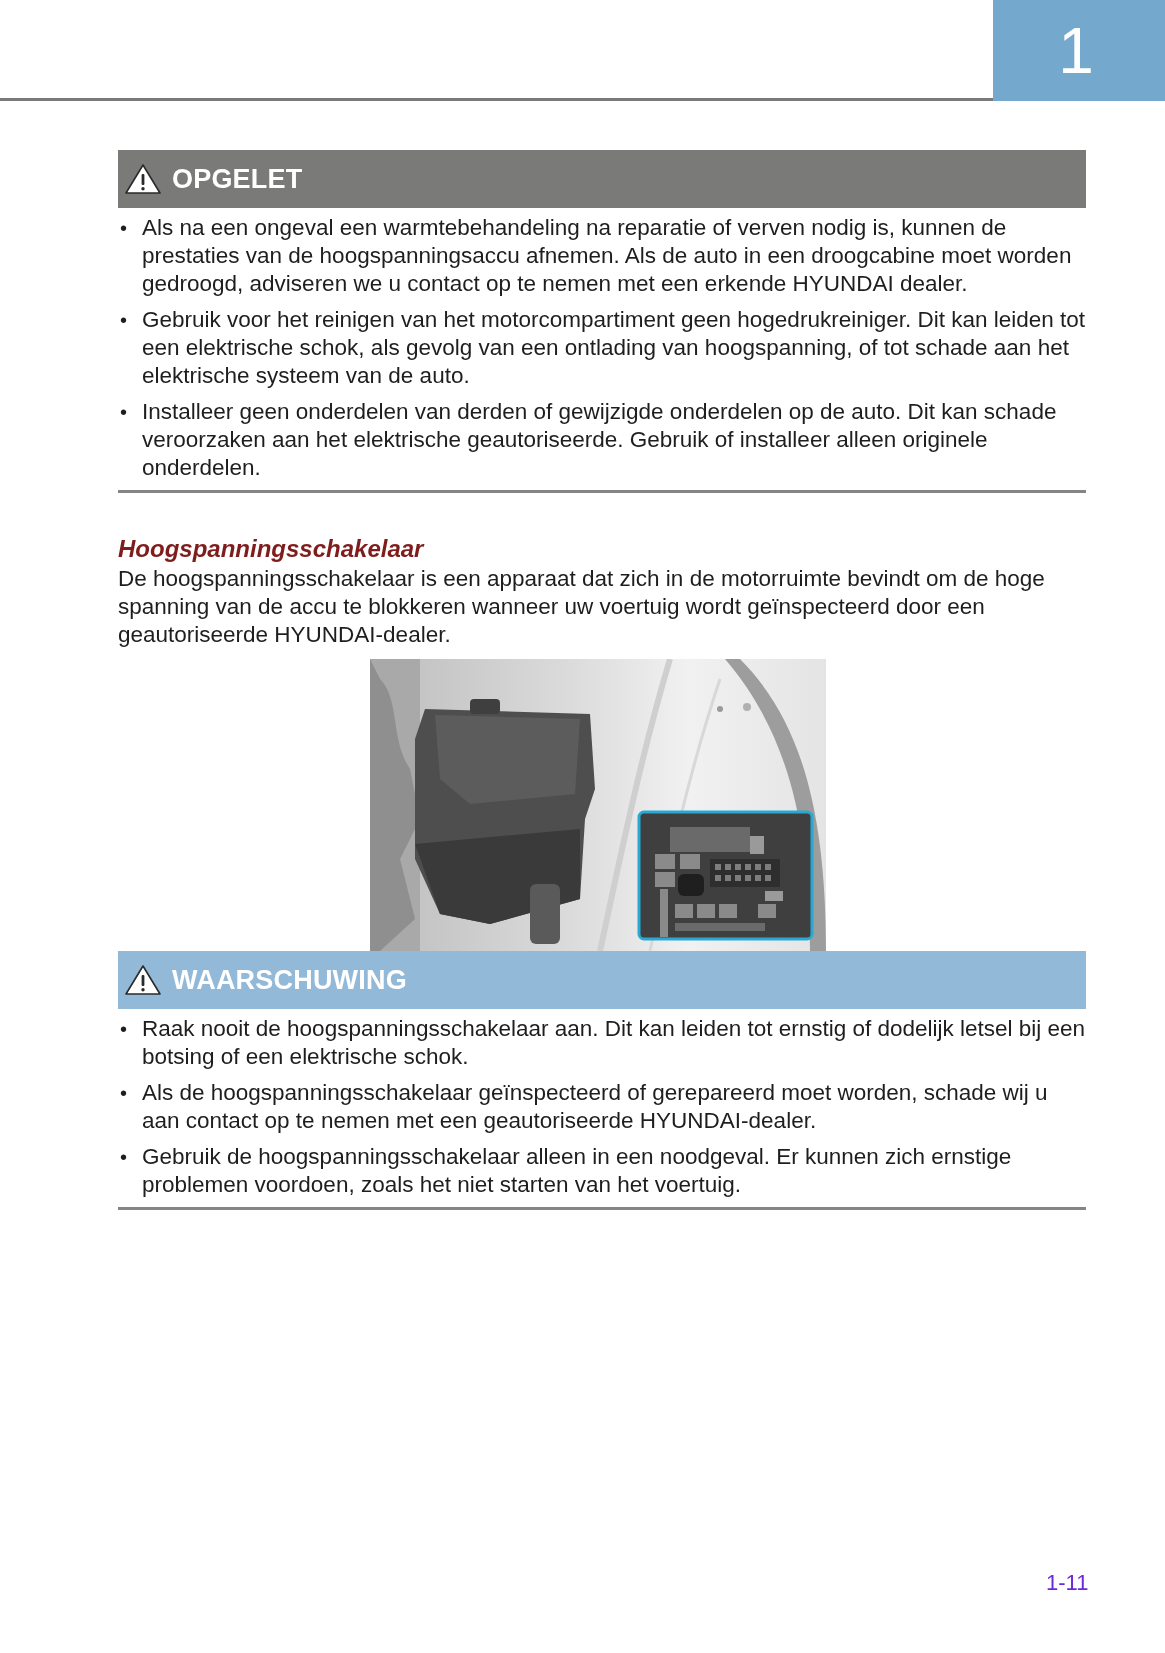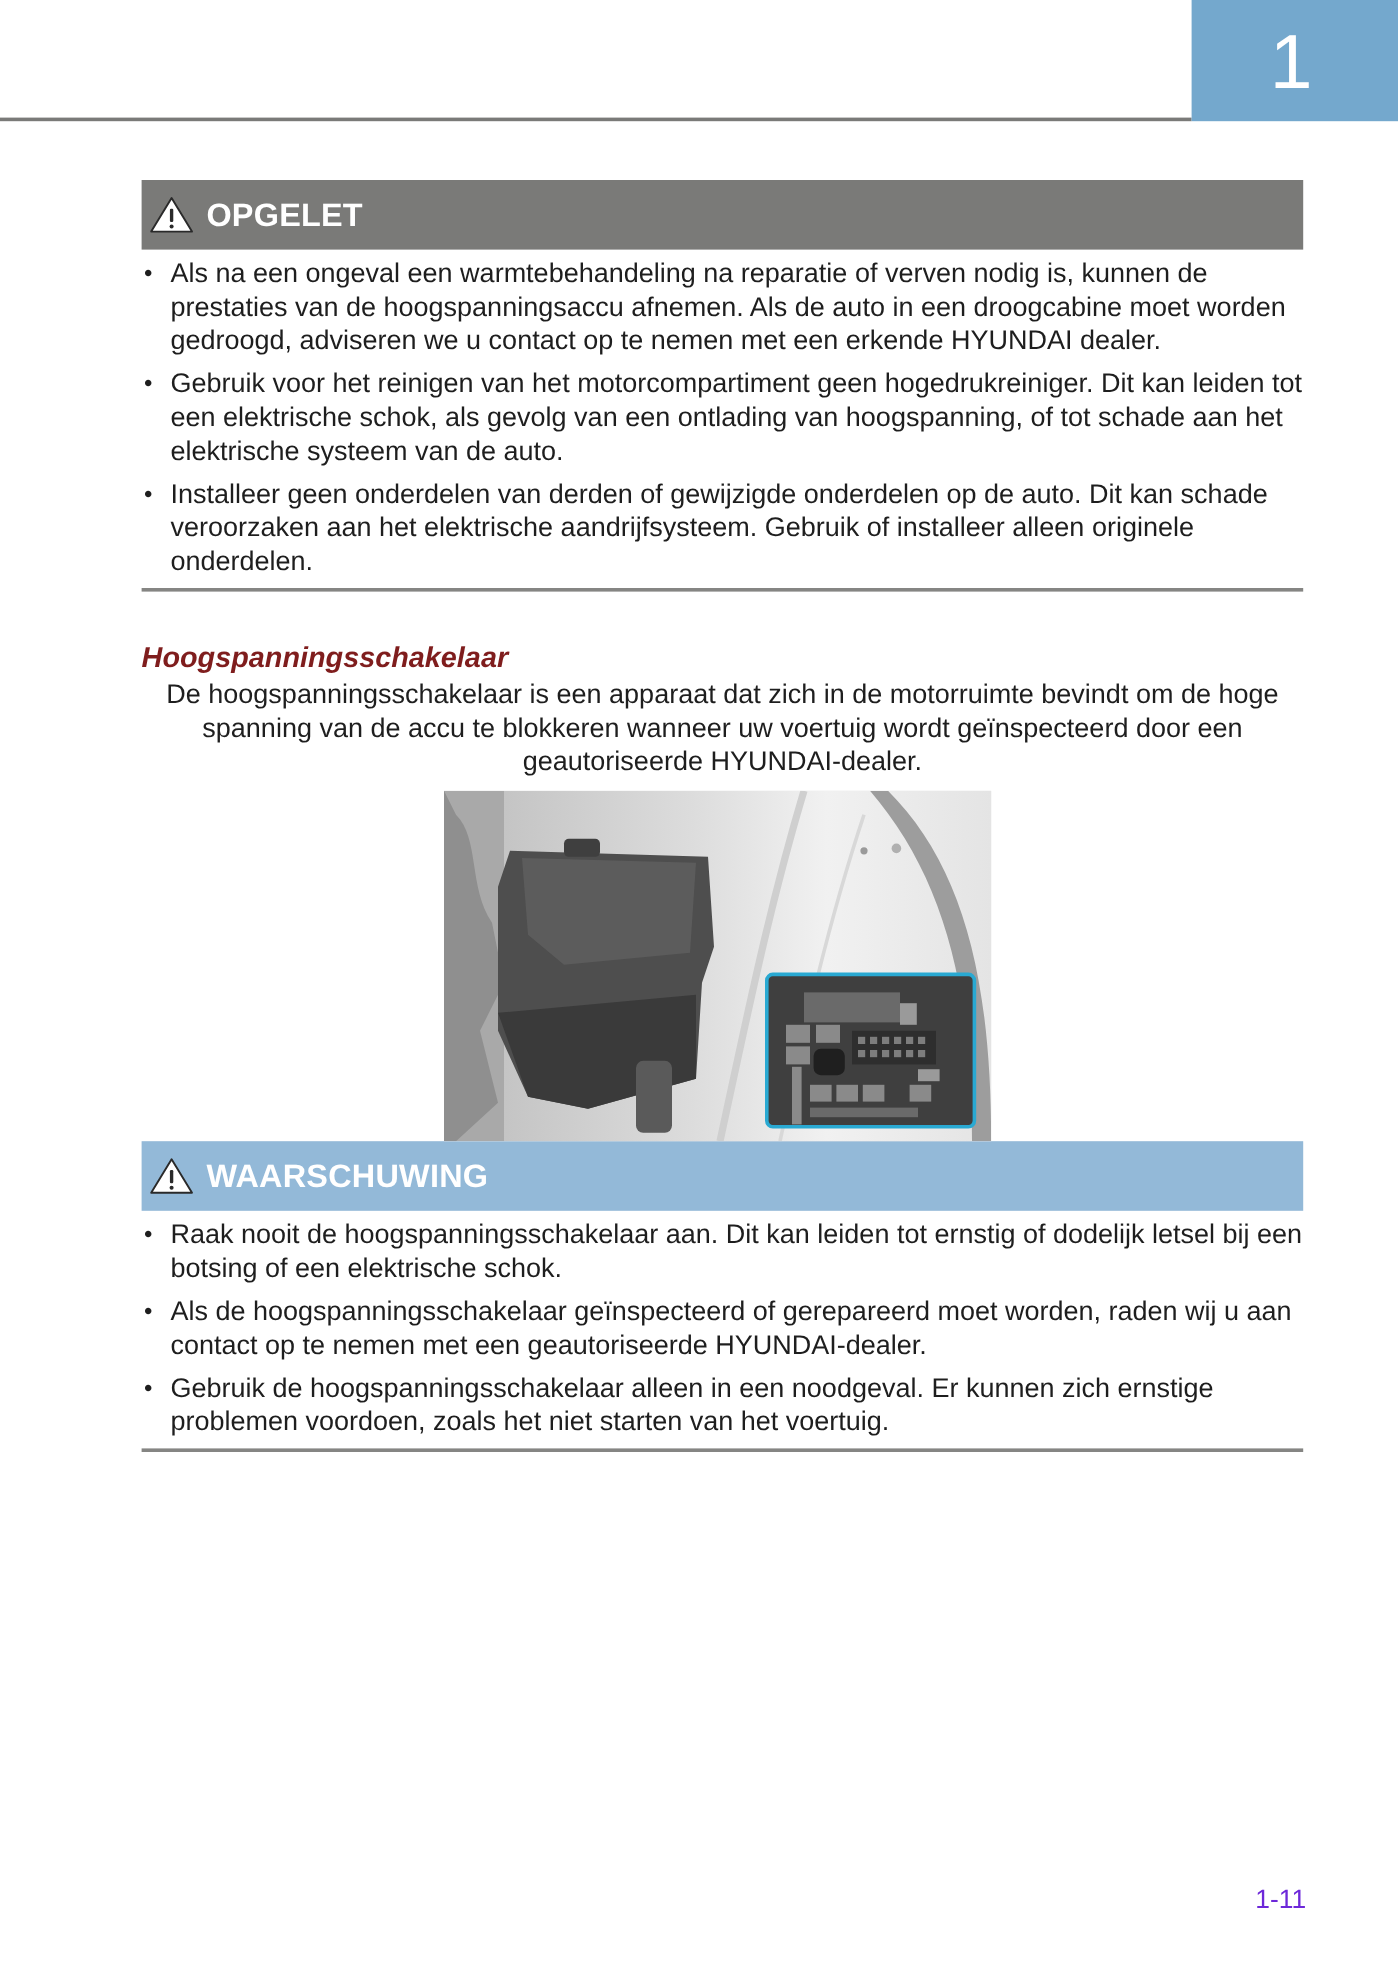--- a/index.html
+++ b/index.html
@@ -101,21 +101,20 @@
       font-size: 24px;
       font-weight: 700;
       font-style: italic;
       line-height: 32px;
       color: #7f1d1d;
     }
     .paragraph {
       font-size: 22.5px;
       line-height: 28px;
       color: #1e1e1e;
-      text-align: center;
     }
     .figure {
       width: 456px;
       height: 292px;
       margin: 10px auto 0 auto;
       position: relative;
       left: -4px;
       overflow: hidden;
       background: #d9d9d9;
     }
@@ -154,21 +153,21 @@
       <li>
         <span class="bullet">•</span>
         <span>Als na een ongeval een warmtebehandeling na reparatie of verven nodig is, kunnen de prestaties van de hoogspanningsaccu afnemen. Als de auto in een droogcabine moet worden gedroogd, adviseren we u contact op te nemen met een erkende HYUNDAI dealer.</span>
       </li>
       <li>
         <span class="bullet">•</span>
         <span>Gebruik voor het reinigen van het motorcompartiment geen hogedrukreiniger. Dit kan leiden tot een elektrische schok, als gevolg van een ontlading van hoogspanning, of tot schade aan het elektrische systeem van de auto.</span>
       </li>
       <li>
         <span class="bullet">•</span>
-        <span>Installeer geen onderdelen van derden of gewijzigde onderdelen op de auto. Dit kan schade veroorzaken aan het elektrische aandrijfsysteem. Gebruik of installeer alleen originele onderdelen.</span>
+        <span>Installeer geen onderdelen van derden of gewijzigde onderdelen op de auto. Dit kan schade veroorzaken aan het elektrische geautoriseerde. Gebruik of installeer alleen originele onderdelen.</span>
       </li>
     </ul>
     <div class="end-rule"></div>
   </div>
 
   <h2 class="subhead">Hoogspanningsschakelaar</h2>
   <p class="paragraph">De hoogspanningsschakelaar is een apparaat dat zich in de motorruimte bevindt om de hoge spanning van de accu te blokkeren wanneer uw voertuig wordt geïnspecteerd door een geautoriseerde HYUNDAI-dealer.</p>
 
   <div class="figure">
     <svg width="456" height="292" viewBox="0 0 456 292">
@@ -241,21 +240,21 @@
       </svg>
       <span>WAARSCHUWING</span>
     </div>
     <ul class="bullet-list">
       <li>
         <span class="bullet">•</span>
         <span>Raak nooit de hoogspanningsschakelaar aan. Dit kan leiden tot ernstig of dodelijk letsel bij een botsing of een elektrische schok.</span>
       </li>
       <li>
         <span class="bullet">•</span>
-        <span>Als de hoogspanningsschakelaar geïnspecteerd of gerepareerd moet worden, raden wij u aan contact op te nemen met een geautoriseerde HYUNDAI-dealer.</span>
+        <span>Als de hoogspanningsschakelaar geïnspecteerd of gerepareerd moet worden, schade wij u aan contact op te nemen met een geautoriseerde HYUNDAI-dealer.</span>
       </li>
       <li>
         <span class="bullet">•</span>
         <span>Gebruik de hoogspanningsschakelaar alleen in een noodgeval. Er kunnen zich ernstige problemen voordoen, zoals het niet starten van het voertuig.</span>
       </li>
     </ul>
     <div class="end-rule"></div>
   </div>
 </div>
 

